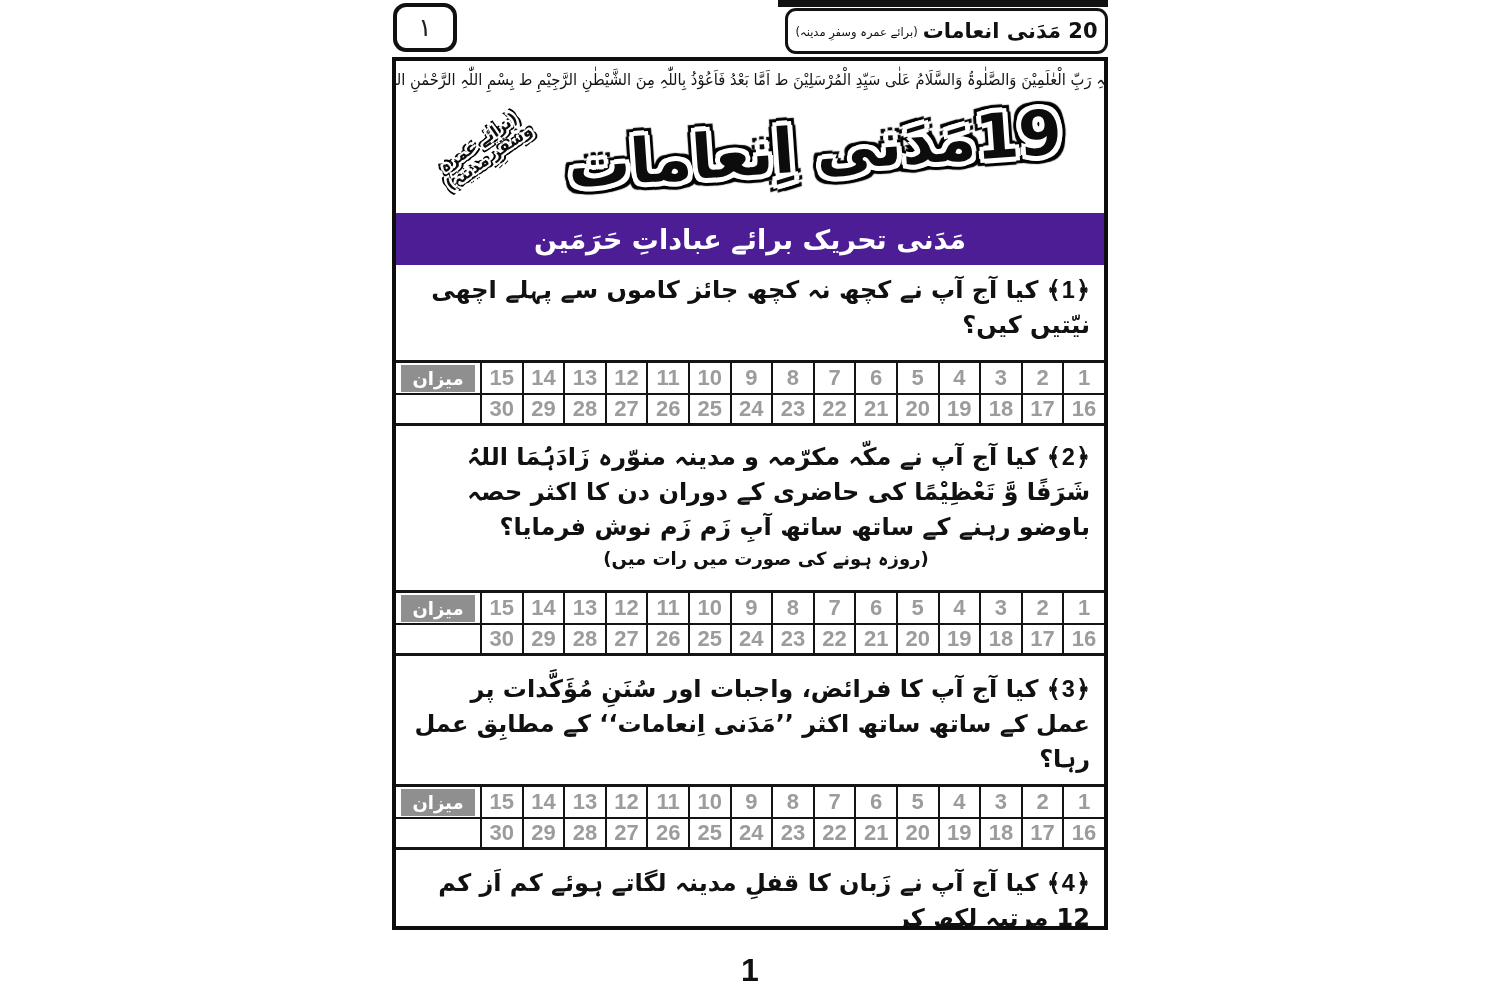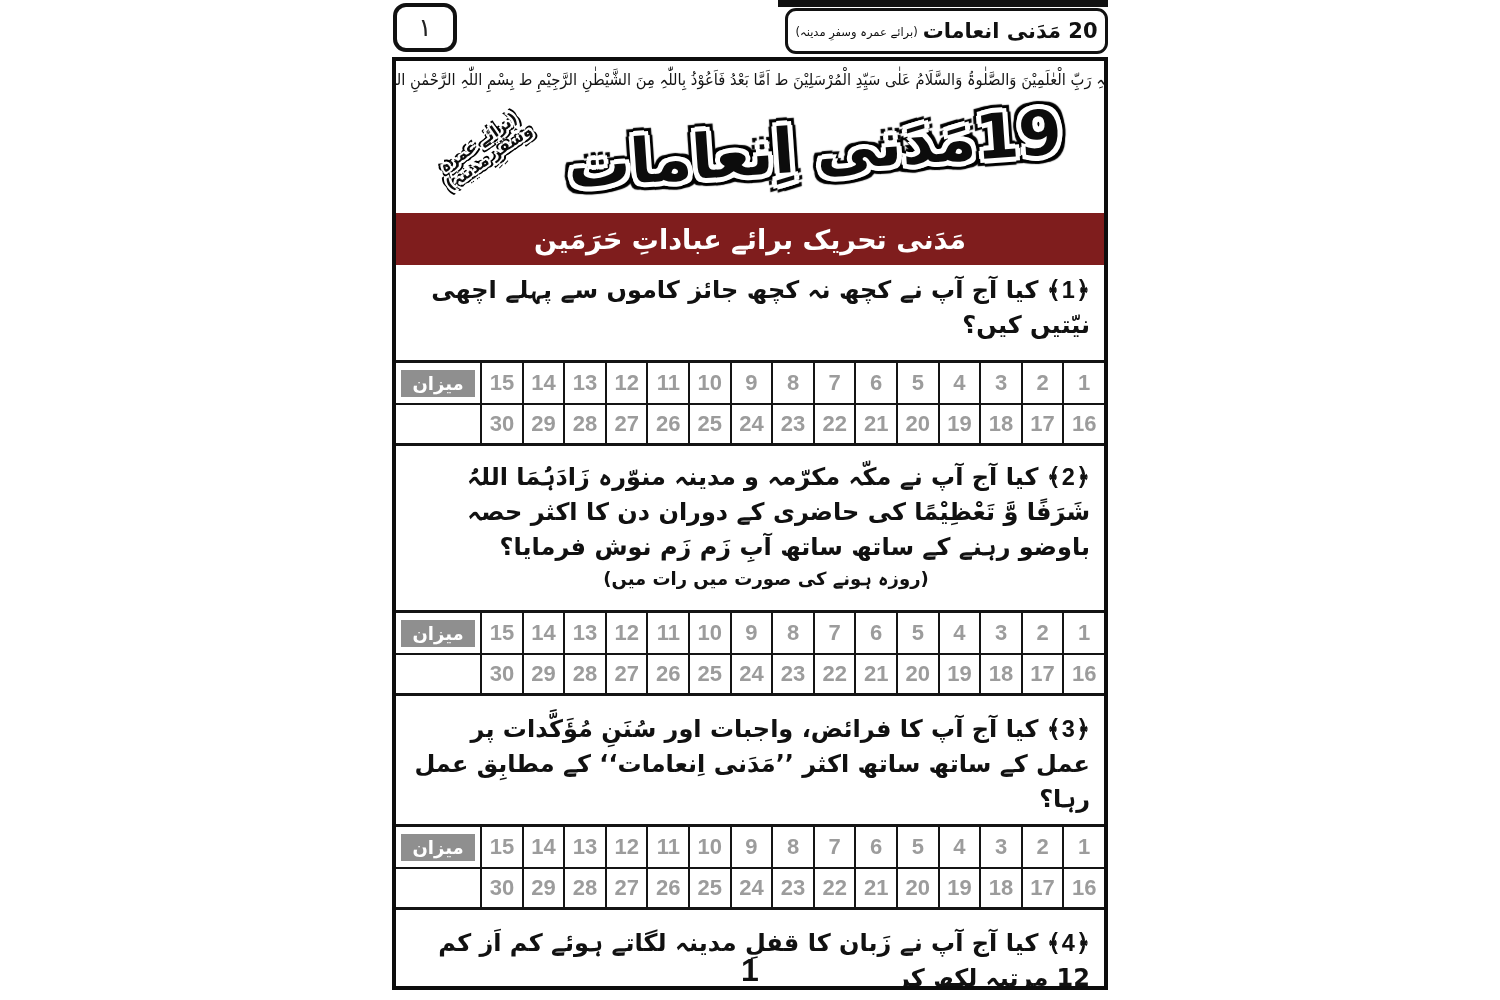--- a/index.html
+++ b/index.html
@@ -54,21 +54,21 @@
   .calli-sub {
     display:inline-block; font-size:16px; font-weight:bold; color:#0c0c0c;
     transform:rotate(-31deg) translateY(-26px); line-height:1.1; max-width:120px;
     text-align:center;
     text-shadow:
       -2px -2px 0 #fff, 2px -2px 0 #fff, -2px 2px 0 #fff, 2px 2px 0 #fff,
       -3.5px -3.5px 0 #000, 3.5px -3.5px 0 #000, -3.5px 3.5px 0 #000, 3.5px 3.5px 0 #000;
   }
 
   .banner {
-    height:52px; background:#7f1d1d; color:#fff; direction:rtl;
+    height:52px; background:#4c1d95; color:#fff; direction:rtl;
     display:flex; align-items:center; justify-content:center;
     font-size:27px; font-weight:bold;
   }
 
   .q-box {
     direction:rtl; text-align:right; padding:8px 14px 2px 14px;
     font-size:24px; font-weight:bold; line-height:1.45; overflow:hidden;
   }
   .q1 { height:95px; }
   .q2 { height:160px; padding-top:10px;margin-left:32px; }
@@ -77,21 +77,21 @@
   .q-note { text-align:center; font-size:18px; margin-top:2px; }
   .q-marker { white-space:nowrap; }
   .q-num {
     font-family:"Liberation Sans", sans-serif; font-weight:bold;
     font-size:0.98em; padding:0 1px;
   }
   .q-gap { height:4px; background:#fff; }
 
   
   .mizan-table { border-top:3px solid #141414; border-bottom:3px solid #141414; background:#fff; }
-  .m-row { display:flex; height:40px;justify-content:flex-end; }
+  .m-row { display:flex; height:30px; }
   .m-row + .m-row { border-top:2.5px solid #141414; }
   .m-label { flex:0 0 84px; border-left:0; display:flex; align-items:center; justify-content:center; }
   .m-badge {
     width:74px; height:27px; background:#8f8f8f; color:#fff;
     display:flex; align-items:center; justify-content:center;
     direction:rtl; font-size:18px; font-weight:bold;
   }
   .m-cell {
     flex:1 1 0; border-left:2.5px solid #141414;
     display:flex; align-items:center; justify-content:center;

